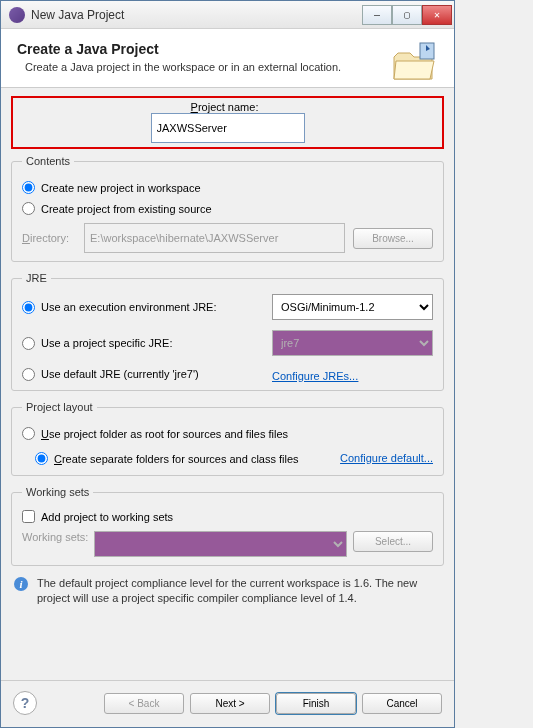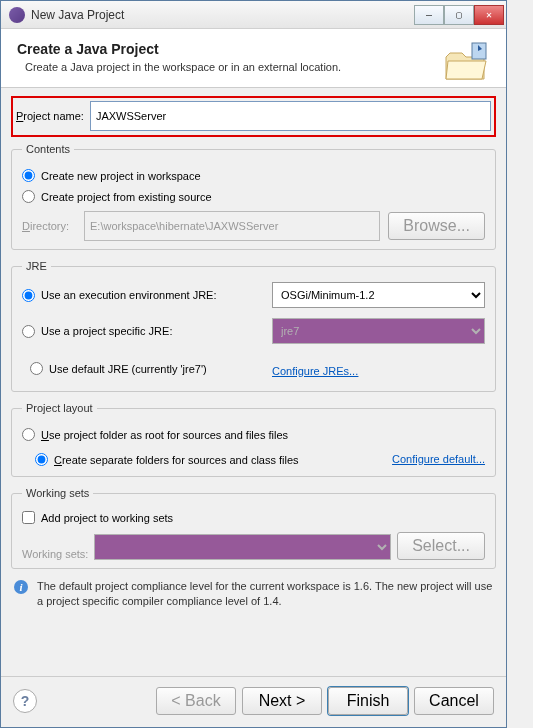--- a/index.html
+++ b/index.html
@@ -5,21 +5,21 @@
 * { box-sizing: border-box; margin: 0; padding: 0; }
 body {
   font-family: "Segoe UI", Tahoma, sans-serif;
   font-size: 11px;
   background: #f0f0f0;
   width: 533px;
   height: 728px;
   overflow: hidden;
 }
 .window {
-  width: 507px;
+  width: 455px;
   height: 728px;
   background: #fff;
   border: 1px solid #5a7ca0;
   display: flex;
   flex-direction: column;
 }
 .titlebar {
   background: linear-gradient(to bottom, #f8f8f8, #e6e6e6);
   height: 28px;
   display: flex;
@@ -56,21 +56,21 @@
   position: absolute;
   right: 16px; top: 10px;
   width: 48px; height: 48px;
 }
 .content {
   flex: 1;
   padding: 8px 10px 4px;
   background: #f0f0f0;
   overflow: auto;
 }
-.row { display: flex; align-items: center; margin-bottom: 4px; }
+.row { display: flex; align-items: center; margin-bottom: 4px; flex-direction: column; }
 .row label { margin-right: 6px; }
 .highlight-box {
   border: 2px solid #d00;
   padding: 3px 3px 4px;
   margin-bottom: 6px;
 }
 .highlight-box .row { margin-bottom: 0; }
 input[type="text"] {
   flex: 1;
   border: 1px solid #7a9ac0;
@@ -91,42 +91,42 @@
 .radio-row input[type="radio"] { margin-right: 6px; }
 .radio-row label { cursor: pointer; }
 .inline-row {
   display: flex; align-items: center; gap: 8px; margin-top: 6px;
 }
 .inline-row .lbl { width: 54px; color: #999; }
 .btn {
   border: 1px solid #aaa;
   background: linear-gradient(to bottom, #fdfdfd, #e8e8e8);
   padding: 4px 14px;
-  font-size: 16px;
+  font-size: 10px;
   font-family: inherit;
   cursor: pointer;
   border-radius: 3px;
   min-width: 80px;
 }
 .btn:disabled { color: #999; cursor: default; }
 .btn.default { box-shadow: 0 0 0 1px #3c7fb1; }
 select {
   border: 1px solid #999;
   padding: 5px 4px;
   font-size: 11px;
   font-family: inherit;
   background: #fff;
 }
 select:disabled { background: #701a75; color: #999; }
 .jre-grid { display: grid; grid-template-columns: 240px 1fr; gap: 10px 10px; align-items: center; }
 .link { color: #0058c0; text-decoration: underline; cursor: pointer; }
 .link-row { text-align: left; margin-top: 4px; text-decoration: underline; }
 .check-row { display: flex; align-items: center; margin: 2px 0 8px; }
 .check-row input { margin-right: 6px; }
-.ws-row { display: flex; align-items: flex-end; gap: 6px; }
+.ws-row { display: flex; align-items: flex-start; gap: 6px; }
 .ws-row .lbl { color: #999; }
 .info-row {
   display: flex; align-items: flex-start; gap: 8px; margin-top: 10px; padding: 0 2px;
 }
 .info-icon { flex-shrink: 0; }
 .info-text { font-size: 11px; color: #333; line-height: 1.35; }
 .footer {
   border-top: 1px solid #ccc;
   padding: 10px 12px 12px;
   display: flex;
@@ -209,21 +209,21 @@
         <select>
           <option>OSGi/Minimum-1.2</option>
         </select>
         <div class="radio-row" style="margin:0;">
           <input type="radio" name="jre" id="j2" style="">
           <label for="j2">Use a project specific JRE:</label>
         </div>
         <select disabled="">
           <option>jre7</option>
         </select>
-        <div class="radio-row" style="margin:8px;">
+        <div class="radio-row" style="margin:0;">
           <input type="radio" name="jre" id="j3" style="">
           <label for="j3">Use default JRE (currently 'jre7')</label>
         </div>
         <div class="link-row">
           <span class="link">Configure JREs...</span>
         </div>
       </div>
     </fieldset>
 
     <fieldset>

